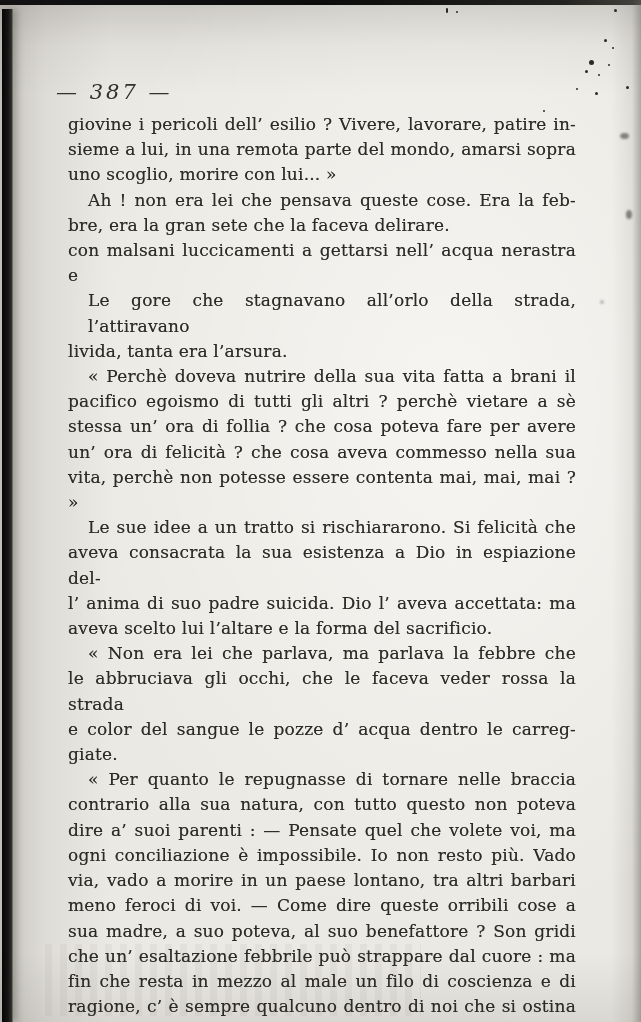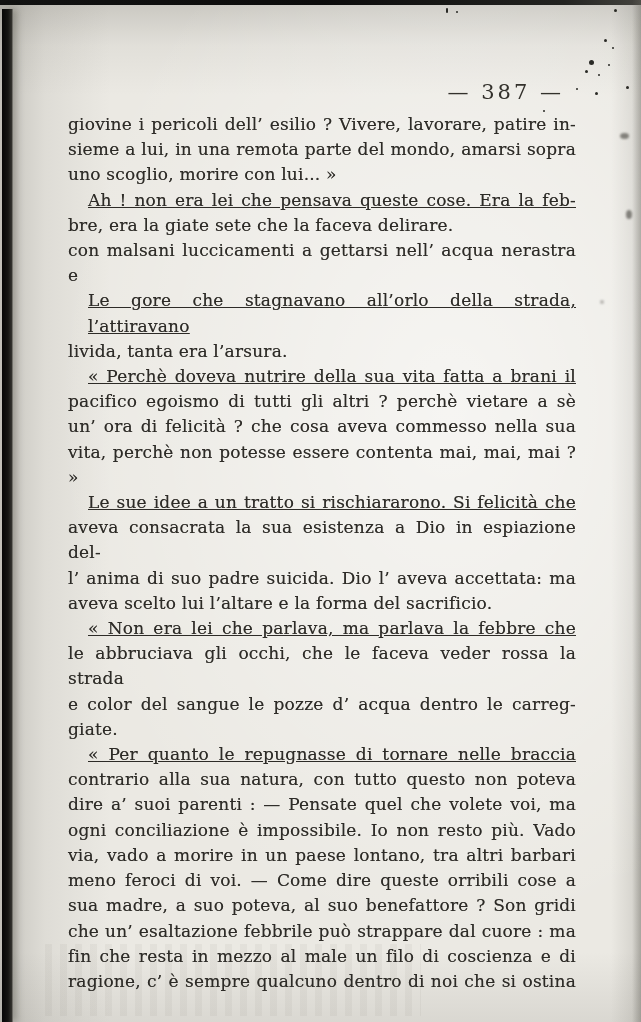--- a/index.html
+++ b/index.html
@@ -32,40 +32,41 @@
     background:linear-gradient(to right,rgba(100,98,90,0),rgba(100,98,90,0.38));
   }
   .bottom-texture{
     position:absolute;left:45px;right:220px;bottom:6px;height:72px;
     background:repeating-linear-gradient(90deg,rgba(115,110,100,0.07) 0 7px,rgba(115,110,100,0) 7px 15px);
   }
   .content{
     position:absolute;left:68px;right:65px;top:80px;
   }
   .header{
-    text-align:right;
+    text-align:left;
     transform:translateX(-12px);
     font-size:21px;
     letter-spacing:3px;
     height:32px;
     color:#33312c;
+    font-style:italic;
   }
   .text-block{
     font-size:17px;
     line-height:25.2px;
     letter-spacing:0.2px;
   }
   .line{
     text-align:justify;
     text-align-last:justify;
     white-space:normal;
     text-shadow:0 0 0.5px rgba(45,43,39,0.55);
   }
   .line.end{text-align-last:left;}
-  .line.indent{padding-left:20px;text-decoration:underline;}
+  .line.indent{padding-left:20px;}
   .speck{position:absolute;border-radius:50%;background:#2a2a26;}
   .smudge{position:absolute;border-radius:50%;background:rgba(50,48,42,0.55);filter:blur(1px);}
 </style>
 </head>
 <body>
 
 <div class="page">
 
   <div class="top-edge"></div>
   <div class="gutter"></div>
@@ -89,26 +90,27 @@
   <div class="smudge" style="left:626px;top:210px;width:6px;height:9px;"></div>
   <div class="smudge" style="left:600px;top:300px;width:4px;height:4px;background:rgba(50,48,42,0.3);"></div>
 
   <div class="content">
     <div class="header">— 387 —</div>
     <div class="text-block">
         <div class="line">giovine i pericoli dell’ esilio ? Vivere, lavorare, patire in-</div>
         <div class="line">sieme a lui, in una remota parte del mondo, amarsi sopra</div>
         <div class="line end">uno scoglio, morire con lui... »</div>
         <div class="line indent">Ah ! non era lei che pensava queste cose. Era la feb-</div>
-        <div class="line end">bre, era la giate sete che la faceva delirare.</div>
+        <div class="line end">bre, era la gran sete che la faceva delirare.</div>
         <div class="line">con malsani luccicamenti a gettarsi nell’ acqua nerastra e</div>
         <div class="line indent">Le gore che stagnavano all’orlo della strada, l’attiravano</div>
         <div class="line end">livida, tanta era l’arsura.</div>
         <div class="line indent">« Perchè doveva nutrire della sua vita fatta a brani il</div>
         <div class="line">pacifico egoismo di tutti gli altri ? perchè vietare a sè</div>
+        <div class="line">stessa un’ ora di follia ? che cosa poteva fare per avere</div>
         <div class="line">un’ ora di felicità ? che cosa aveva commesso nella sua</div>
         <div class="line end">vita, perchè non potesse essere contenta mai, mai, mai ? »</div>
         <div class="line indent">Le sue idee a un tratto si rischiararono. Si felicità che</div>
         <div class="line">aveva consacrata la sua esistenza a Dio in espiazione del-</div>
         <div class="line">l’ anima di suo padre suicida. Dio l’ aveva accettata: ma</div>
         <div class="line end">aveva scelto lui l’altare e la forma del sacrificio.</div>
         <div class="line indent">« Non era lei che parlava, ma parlava la febbre che</div>
         <div class="line">le abbruciava gli occhi, che le faceva veder rossa la strada</div>
         <div class="line">e color del sangue le pozze d’ acqua dentro le carreg-</div>
         <div class="line end">giate.</div>

